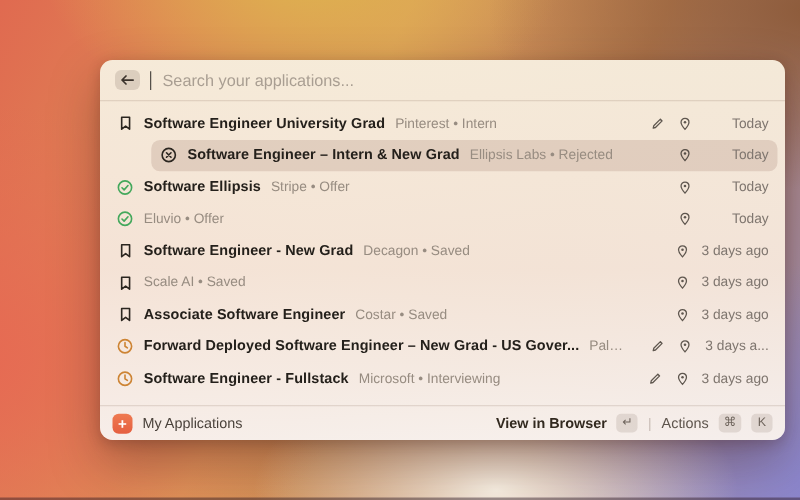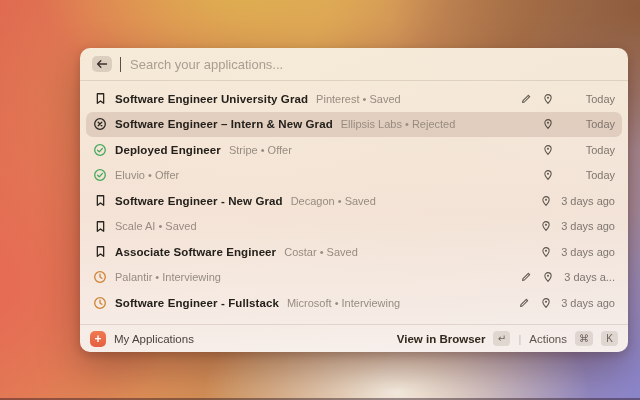--- a/index.html
+++ b/index.html
@@ -25,21 +25,21 @@
   
   .searchbar{height:32px;display:flex;align-items:center;gap:8px;padding:0 12px;flex:0 0 auto;}
   .back-btn{width:20px;height:16px;border-radius:5px;background:rgba(120,100,88,.20);
     display:flex;align-items:center;justify-content:center;flex:0 0 auto;cursor:pointer;}
   .caret{width:1px;height:15px;background:#55504a;}
   .placeholder{font-size:13px;color:#a99e92;margin-left:1px;}
   .divider{height:1px;background:rgba(120,90,70,.16);flex:0 0 auto;}
   
   .list{flex:1 1 auto;padding:5px 6px 6px 6px;overflow:hidden;}
   .row{height:25.5px;display:flex;align-items:center;gap:8px;padding:0 7px;border-radius:7px;}
-  .row.selected{background:rgba(128,84,70,.17);}
+  .row.selected{background:rgba(128,84,70,.17);margin-left:35px;}
   .row-icon{width:14px;height:14px;flex:0 0 auto;display:flex;align-items:center;justify-content:center;}
   .title{font-size:11.5px;font-weight:700;color:#24201b;white-space:nowrap;letter-spacing:.1px;}
   .subtitle{font-size:11px;color:#978c81;white-space:nowrap;overflow:hidden;text-overflow:ellipsis;flex:0 1 auto;}
   .spacer{flex:1 1 auto;min-width:4px;}
   .acc{display:flex;align-items:center;gap:9px;flex:0 0 auto;justify-content:flex-end;}
   .acc-icon{width:13px;height:13px;display:flex;align-items:center;justify-content:center;}
   .date{font-size:11px;color:#7f766f;min-width:52px;text-align:right;white-space:nowrap;}
   
   .footer{height:27px;display:flex;align-items:center;gap:8px;padding:0 10px;flex:0 0 auto;}
   .app-icon{width:16px;height:16px;border-radius:5px;background:linear-gradient(180deg,#ef7a51,#e55f40);
@@ -71,21 +71,21 @@
 
   <div class="list">
 
     <div class="row">
       <span class="row-icon">
         <svg width="13" height="13" viewBox="0 0 14 14">
             <path d="M3.6 1.9h6.8v10.3L7 9.6l-3.4 2.6z" fill="none" stroke="#2b2620" stroke-width="1.4" stroke-linejoin="round"></path>
           </svg>
       </span>
       <span class="title">Software Engineer University Grad</span>
-      <span class="subtitle">Pinterest • Saved</span>
+      <span class="subtitle">Pinterest • Intern</span>
       <span class="spacer"></span>
       <span class="acc">
         <span class="acc-icon">
           <svg width="12" height="12" viewBox="0 0 14 14">
               <path d="M9.3 2.5l2.2 2.2M3 11l.5-2.1 6.2-6.2 1.6 1.6-6.2 6.2L3 11z" fill="none" stroke="#5f574f" stroke-width="1.2" stroke-linejoin="round"></path>
             </svg>
         </span>
         <span class="acc-icon">
           <svg width="12" height="12" viewBox="0 0 14 14">
               <path d="M7 1.9C4.9 1.9 3.3 3.5 3.3 5.6 3.3 8.1 7 12.2 7 12.2s3.7-4.1 3.7-6.6C10.7 3.5 9.1 1.9 7 1.9z" fill="none" stroke="#5f574f" stroke-width="1.2"></path>
@@ -117,21 +117,21 @@
       </span>
     </div>
 
     <div class="row">
       <span class="row-icon">
         <svg width="14" height="14" viewBox="0 0 14 14">
             <circle cx="7" cy="7" r="5.3" fill="none" stroke="#44a85c" stroke-width="1.3"></circle>
             <path d="M4.6 7.2l1.7 1.7 3.1-3.5" fill="none" stroke="#44a85c" stroke-width="1.3" stroke-linecap="round" stroke-linejoin="round"></path>
           </svg>
       </span>
-      <span class="title">Deployed Engineer</span>
+      <span class="title">Software Ellipsis</span>
       <span class="subtitle">Stripe • Offer</span>
       <span class="spacer"></span>
       <span class="acc">
         <span class="acc-icon">
           <svg width="12" height="12" viewBox="0 0 14 14">
               <path d="M7 1.9C4.9 1.9 3.3 3.5 3.3 5.6 3.3 8.1 7 12.2 7 12.2s3.7-4.1 3.7-6.6C10.7 3.5 9.1 1.9 7 1.9z" fill="none" stroke="#5f574f" stroke-width="1.2"></path>
               <circle cx="7" cy="5.6" r="1.2" fill="#5f574f"></circle>
             </svg>
         </span>
         <span class="date">Today</span>
@@ -217,20 +217,21 @@
       </span>
     </div>
 
     <div class="row">
       <span class="row-icon">
         <svg width="14" height="14" viewBox="0 0 14 14">
             <circle cx="7" cy="7" r="5.3" fill="none" stroke="#cd8434" stroke-width="1.3"></circle>
             <path d="M7 4.1V7l1.9 1.3" fill="none" stroke="#cd8434" stroke-width="1.3" stroke-linecap="round" stroke-linejoin="round"></path>
           </svg>
       </span>
+      <span class="title">Forward Deployed Software Engineer – New Grad - US Gover...</span>
       <span class="subtitle">Palantir • Interviewing</span>
       <span class="spacer"></span>
       <span class="acc">
         <span class="acc-icon">
           <svg width="12" height="12" viewBox="0 0 14 14">
               <path d="M9.3 2.5l2.2 2.2M3 11l.5-2.1 6.2-6.2 1.6 1.6-6.2 6.2L3 11z" fill="none" stroke="#5f574f" stroke-width="1.2" stroke-linejoin="round"></path>
             </svg>
         </span>
         <span class="acc-icon">
           <svg width="12" height="12" viewBox="0 0 14 14">

